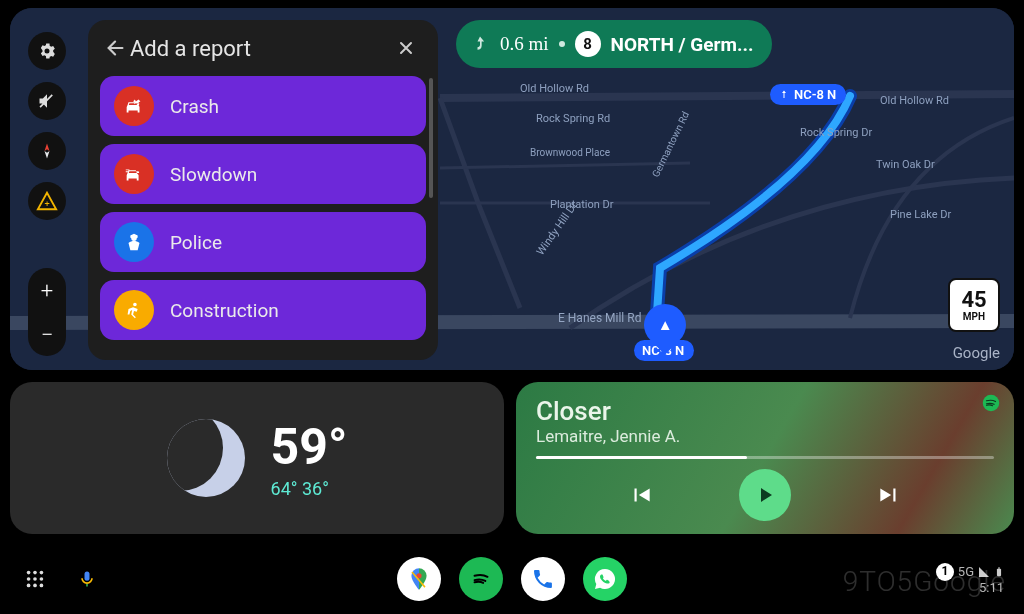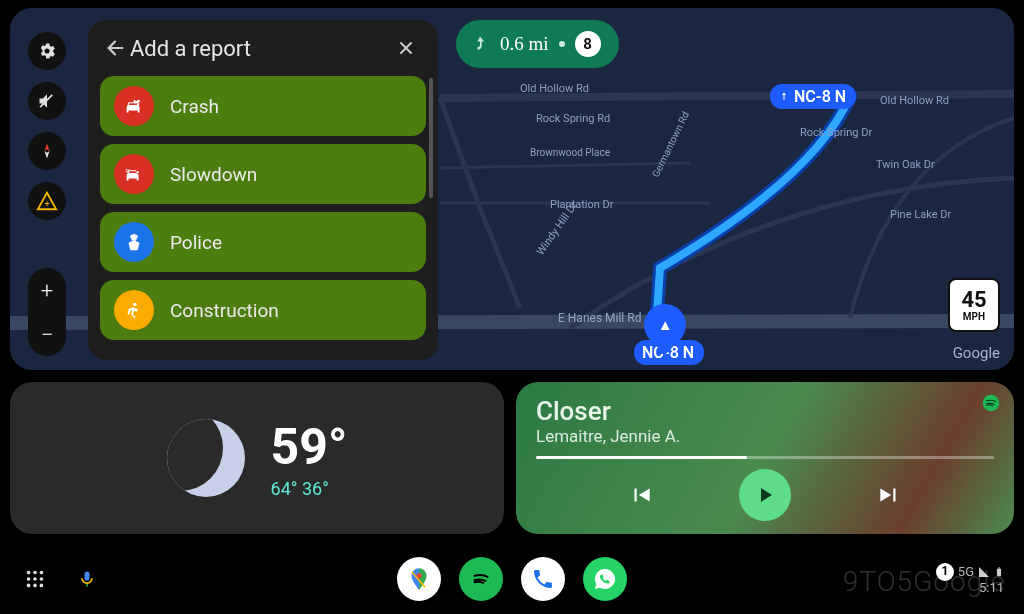--- a/index.html
+++ b/index.html
@@ -18,21 +18,21 @@
   .zoom .zb { width: 38px; height: 44px; background: #111; display:flex;align-items:center;justify-content:center;color:#fff;font-size:22px;font-weight:300;cursor:pointer;}
   .zoom .zb:first-child { border-radius: 19px 19px 0 0; }
   .zoom .zb:last-child  { border-radius: 0 0 19px 19px; }
 
   
   .report { position:absolute; left:78px; top:12px; width:350px; height:340px; background:#1e1e1e; border-radius:18px; z-index:4; display:flex; flex-direction:column; overflow:hidden; }
   .report-head { display:flex; align-items:center; padding:14px 18px 10px 14px; color:#e6e6e6; }
   .report-title { font-size:22px; font-weight:400; flex:1; }
   .report-close, .report-back { width:28px; height:28px; display:flex;align-items:center;justify-content:center; cursor:pointer; color:#ccc; }
   .report-list { display:flex; flex-direction:column; gap:8px; padding:4px 12px 8px 12px; overflow-y:auto; }
-  .report-item { display:flex; align-items:center; gap:16px; background:#4d7c0f; border-radius:14px; padding:10px 14px; color:#eaeaea; font-size:19px; cursor:pointer; }
+  .report-item { display:flex; align-items:center; gap:16px; background:#6d28d9; border-radius:14px; padding:10px 14px; color:#eaeaea; font-size:19px; cursor:pointer; }
   .report-icon { width:40px; height:40px; border-radius:50%; display:flex;align-items:center;justify-content:center; }
   .ri-red  { background:#d93025; }
   .ri-blue { background:#1a73e8; }
   .ri-yel  { background:#f9ab00; }
   .report-icon svg { width:22px; height:22px; fill:#fff; }
   .scroll-ind { position:absolute; right:5px; top:58px; width:4px; height:120px; background:#555; border-radius:2px; }
 
   
   .dir-pill { position:absolute; left:446px; top:12px; height:48px; padding:0 18px 0 14px; background:#0f7a56; border-radius:24px; display:flex; align-items:center; gap:10px; color:#fff; z-index:3; max-width:350px;}
   .dir-arrow { width:20px;height:20px; }
@@ -41,21 +41,21 @@
   .dir-badge { width:26px;height:26px;border-radius:50%;background:#fff;color:#111;font-weight:700;display:flex;align-items:center;justify-content:center;font-size:15px;}
   .dir-name { font-weight:700; font-size:19px; white-space:nowrap; overflow:hidden; text-overflow:ellipsis;}
 
   
   .speed { position:absolute; right:14px; bottom:38px; width:52px; height:54px; background:#fff; border-radius:8px; border:2px solid #111; display:flex;flex-direction:column;align-items:center;justify-content:center;z-index:3;}
   .speed-num{font-size:22px;font-weight:700;color:#111;line-height:1;}
   .speed-unit{font-size:10px;font-weight:700;color:#111;text-align:center;}
 
   .google-wm { position:absolute; right:14px; bottom:8px; color:#a9b3c6; font-size:15px; z-index:3; }
 
-  .route-badge { position:absolute; background:#1e5cff; color:#fff; font-size:16px; font-weight:600; padding:3px 10px 3px 8px; border-radius:12px; display:flex;align-items:center;gap:4px; z-index:3;}
+  .route-badge { position:absolute; background:#1e5cff; color:#fff; font-size:13px; font-weight:600; padding:3px 10px 3px 8px; border-radius:12px; display:flex;align-items:center;gap:4px; z-index:3;}
   .route-badge svg{width:12px;height:12px;fill:#fff;}
   .cur-arrow{position:absolute; left:634px; top:296px; width:42px;height:42px;border-radius:50% 50% 50% 0;transform:rotate(-45deg);background:#1e5cff;display:flex;align-items:center;justify-content:center;z-index:3;}
   .cur-arrow span{transform:rotate(45deg);color:#fff;font-size:15px;}
 
   
   .weather { position:absolute; left:10px; top:382px; width:494px; height:152px; border-radius:22px; background:#2a2a2a; display:flex; align-items:center; justify-content:center; gap:26px;}
   .moon { width:78px; height:78px; border-radius:50%; background:#c7d0e8; position:relative; overflow:hidden;}
   .moon::after{content:"";position:absolute;left:-30px;top:-14px;width:86px;height:86px;border-radius:50%;background:#2a2a2a;}
   .wtext{display:flex;flex-direction:column;align-items:flex-start;}
   .wtemp{font-size:50px;font-weight:700;color:#fff;}
@@ -203,20 +203,21 @@
       <div class="scroll-ind"></div>
     </div>
 
     <div class="dir-pill">
       <svg class="dir-arrow" viewBox="0 0 24 24" fill="#cfe8df">
           <path d="M12 3l5 6h-3v5c0 3-2 5-5 5v-3c1.7 0 3-1.3 3-3V9H9z"></path>
         </svg>
       <span class="dir-dist">0.6 mi</span>
       <span class="dir-dot"></span>
       <span class="dir-badge">8</span>
+      <span class="dir-name">NORTH / Germ...</span>
     </div>
 
     <div class="route-badge" style="left:760px;top:76px">
       <svg viewBox="0 0 24 24">
           <path d="M12 3l4 5h-3v10h-2V8H8z"></path>
         </svg>
       <span>NC-8 N</span>
     </div>
     <div class="route-badge" style="left:624px;top:332px">
       <span>NC-8 N</span>

